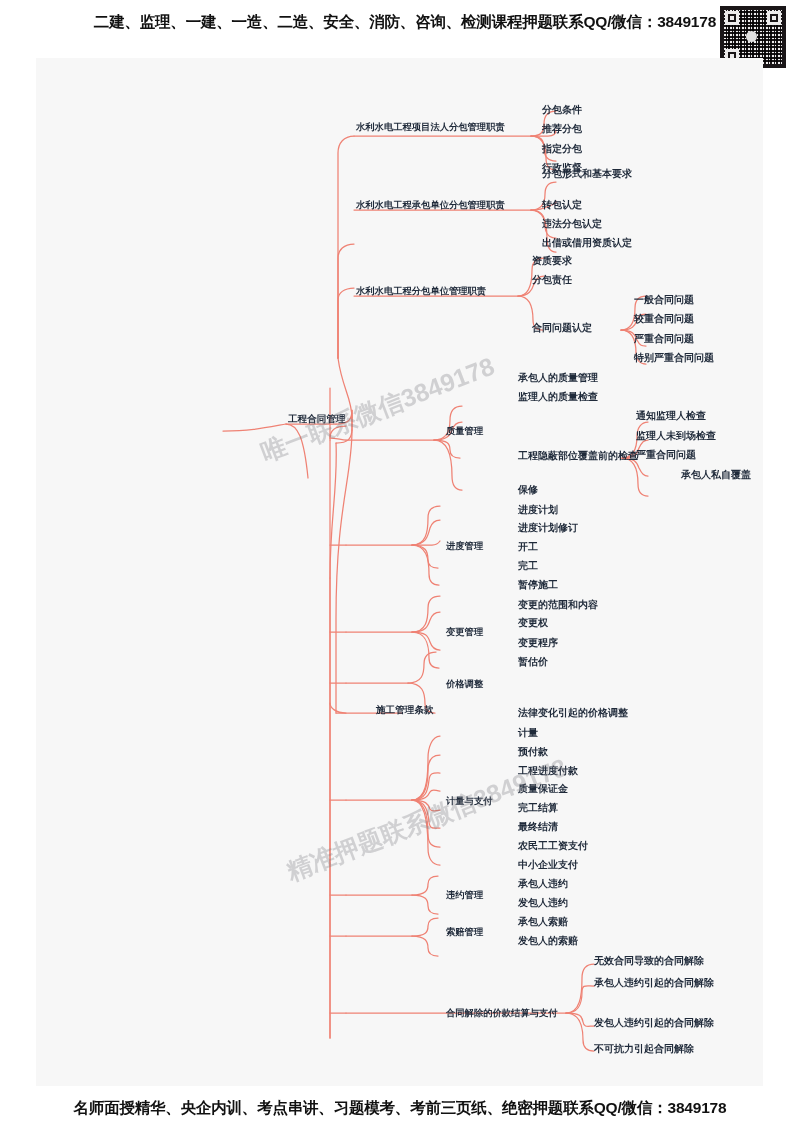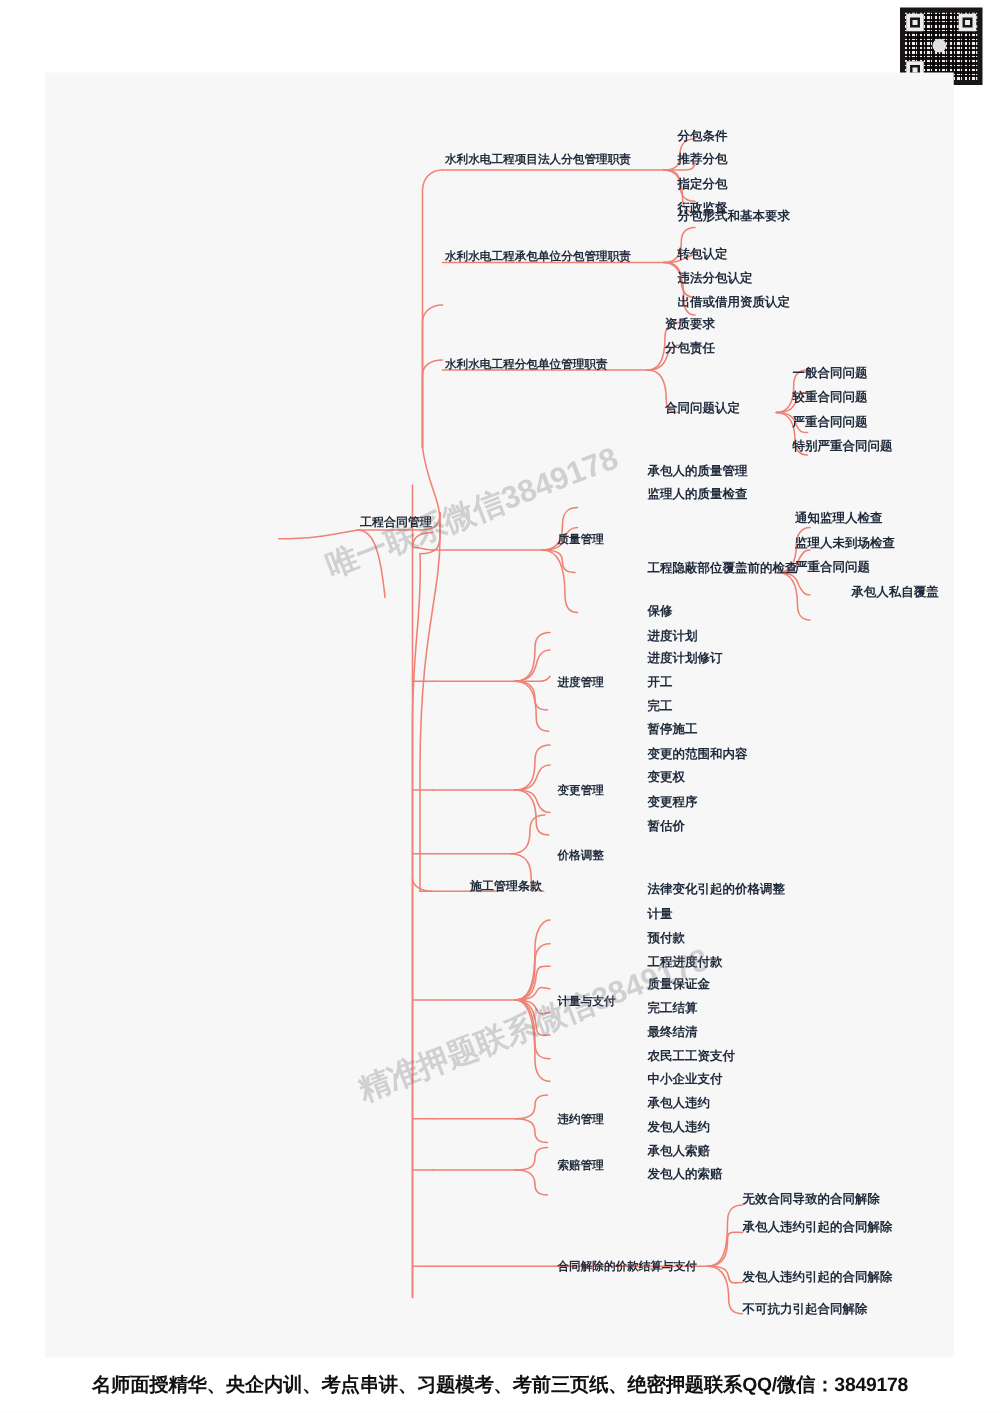--- a/index.html
+++ b/index.html
@@ -115,20 +115,21 @@
     pointer-events: none;
   }
   #watermark-1 { left: 218px; top: 335px; }
   #watermark-2 { left: 242px; top: 745px; }
 </style>
 </head>
 <body>
 
 <div id="page">
 
+  <div class="banner" id="header-banner">二建、监理、一建、一造、二造、安全、消防、咨询、检测课程押题联系QQ/微信：3849178</div>
 
   <div id="qr-code">
     <div class="qr-grid">
       <span class="qr-eye tl"></span>
       <span class="qr-eye tr"></span>
       <span class="qr-eye bl"></span>
       <span class="qr-logo"></span>
     </div>
   </div>
 

